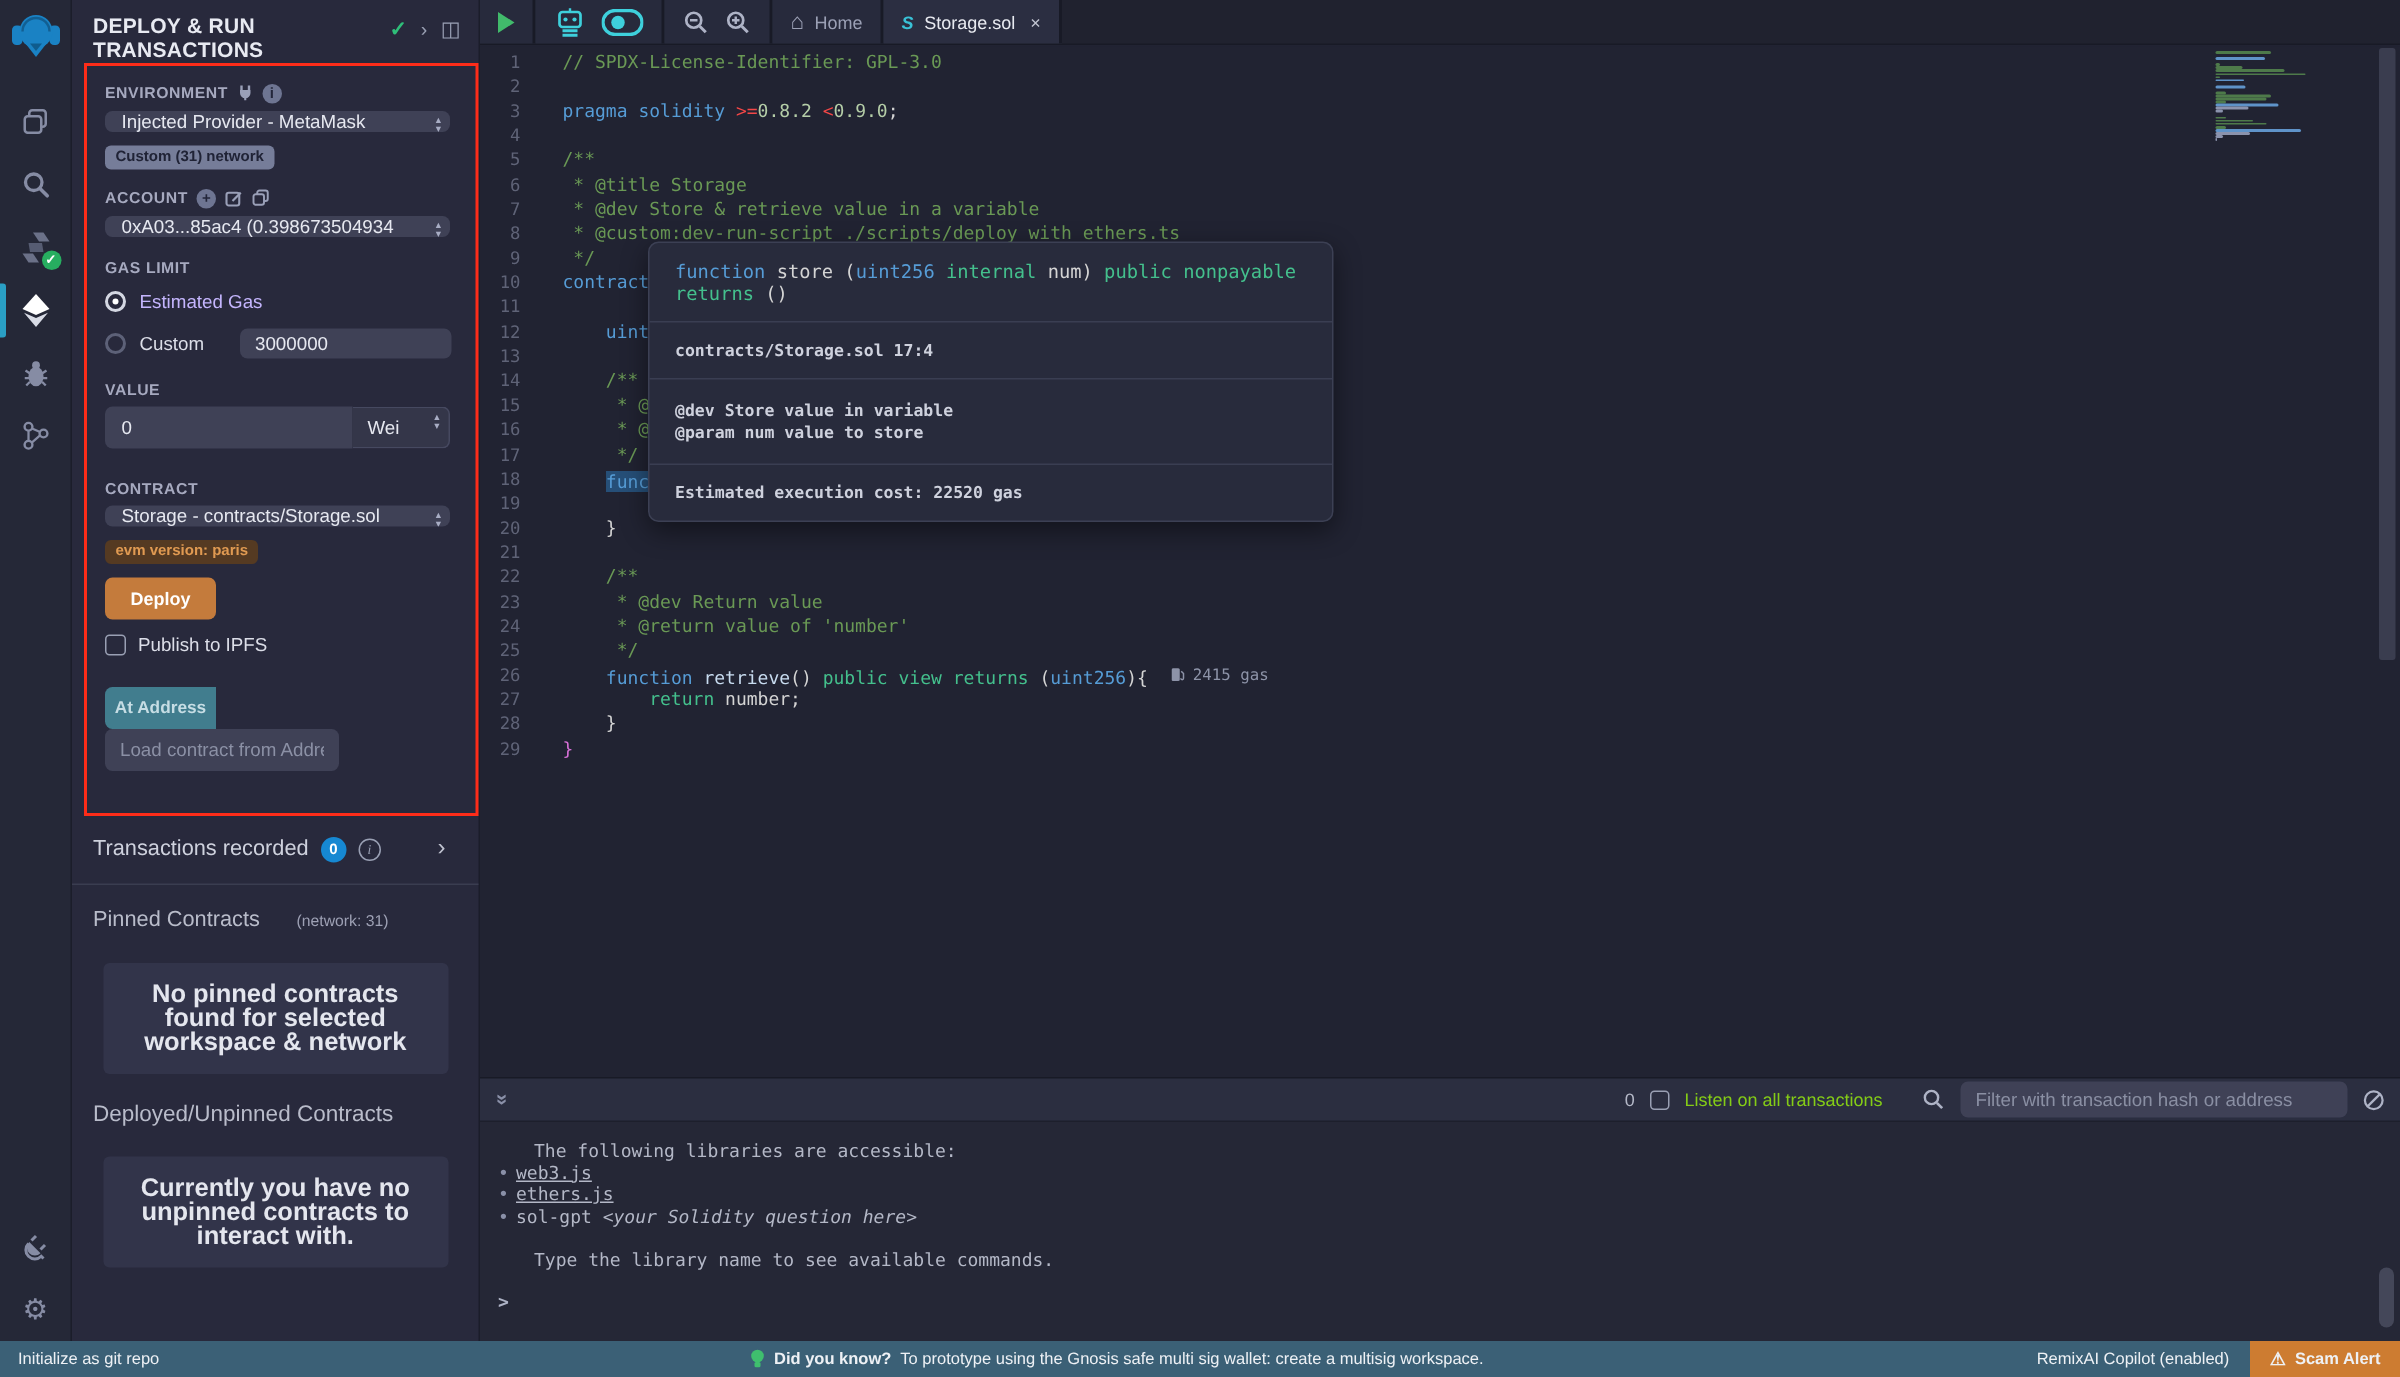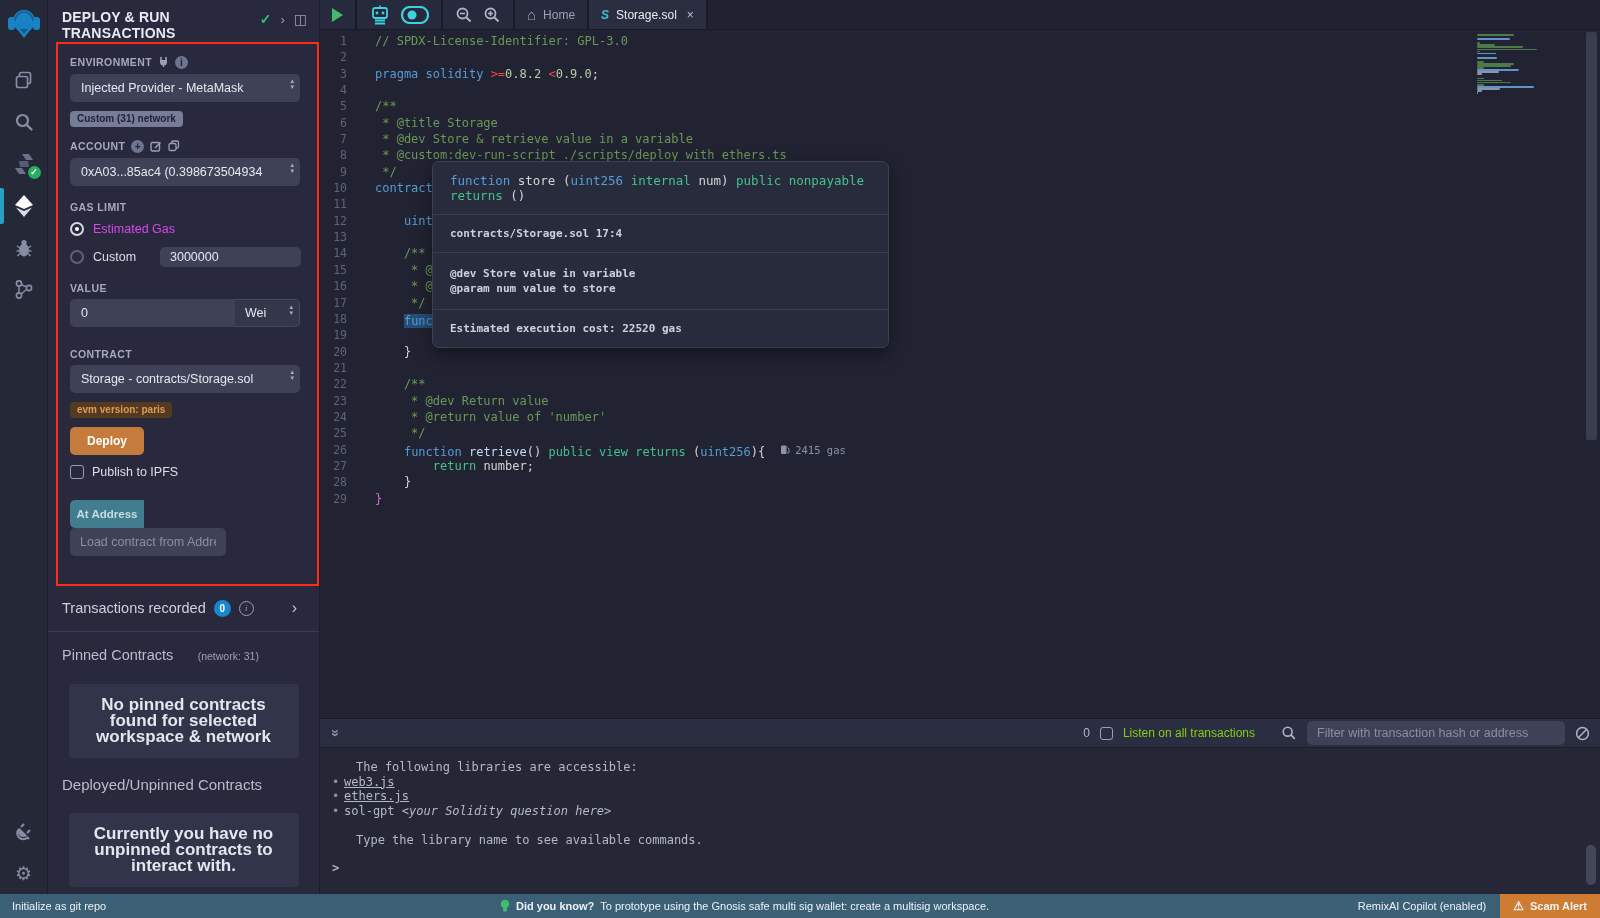--- a/index.html
+++ b/index.html
@@ -21,27 +21,27 @@
   .sidepanel { position:absolute; left:48px; top:0; width:272px; height:894px; background:#28293c; border-right:1px solid #1b1d2a; color:#c8cad6; }
   .sp-header { display:flex; align-items:flex-start; padding:9px 12px 0 14px; height:42px; }
   .sp-title { font-size:14px; font-weight:bold; color:#e8eaf2; line-height:16px; letter-spacing:.2px; width:150px; }
   .sp-head-icons { margin-left:auto; display:flex; align-items:center; gap:9px; padding-top:2px; }
   .check-glyph { color:#2fbe79; font-size:14px; font-weight:bold; }
   .chev-glyph { color:#9aa0b4; font-size:13px; }
   .panel-glyph { color:#9aa0b4; font-size:14px; }
 
   .redbox { margin-left:8px; width:263px; border:2px solid #fd2c19; padding:12px 12px 28px 12px; }
   .fld-label { font-size:10.5px; letter-spacing:.4px; color:#a6a9bf; font-weight:bold; display:flex; gap:6px; }
-  .select { position:relative; margin-top:5px; width:230px; height:28px; background:#3f4156; border-radius:5px; display:flex; align-items:center; padding:0 22px 0 11px; font-size:12.5px; color:#e6e8f0; white-space:nowrap; overflow:hidden; }
+  .select { position:relative; margin-top:5px; width:230px; height:14px; background:#3f4156; border-radius:5px; display:flex; align-items:center; padding:0 22px 0 11px; font-size:12.5px; color:#e6e8f0; white-space:nowrap; overflow:hidden; }
   .stepper { position:absolute; right:6px; top:4px; display:flex; flex-direction:column; color:#a8adc4; font-size:7px; line-height:6px; }
   .pill-badge { display:inline-block; margin-top:9px; background:#767d99; color:#20233а; color:#202336; font-size:10px; font-weight:bold; padding:2px 7px 3px 7px; border-radius:4px; }
   .mt12 { margin-top:13px; } .mt14 { margin-top:15px; } .mt20 { margin-top:21px; }
   .icon-mini { color:#9aa0b8; }
   .circle-mini { width:13px; height:13px; border-radius:50%; background:#6e7592; color:#23263a; font-size:10px; font-weight:bold; text-align:center; line-height:13px; }
-  .radio-row { display:flex; align-items:center; gap:9px; margin-top:9px; font-size:12.5px; color:#d946ef; }
+  .radio-row { display:flex; align-items:center; gap:9px; margin-top:9px; font-size:12.5px; color:#c4b5fd; }
   .radio { width:14px; height:14px; border-radius:50%; border:2px solid #d4d7e2; position:relative; }
   .radio.sel::after { content:""; position:absolute; left:3px; top:3px; width:4px; height:4px; border-radius:50%; background:#fff; }
   .radio.un { border-color:#5d6178; }
   .custom-row { display:flex; align-items:center; gap:9px; margin-top:11px; }
   .custom-row .lbl { font-size:12.5px; color:#dcdee8; width:58px; }
   input.txt { background:#3f4156; border:none; outline:none; border-radius:5px; color:#e6e8f0; font-size:12.5px; font-family:"Liberation Sans",sans-serif; padding:0 10px; }
   .gas-input { width:141px; height:20px; }
   .value-row { display:flex; margin-top:5px; width:230px; }
   .value-input { width:165px; height:28px; border-radius:5px 0 0 5px; background:#3f4156; display:flex; align-items:center; padding:0 11px; font-size:12.5px; color:#e6e8f0; }
   .wei-select { position:relative; width:65px; height:28px; background:#343649; border:1px solid #464960; border-left:none; border-radius:0 5px 5px 0; display:flex; align-items:center; padding:0 18px 0 10px; font-size:12.5px; color:#e6e8f0; }

